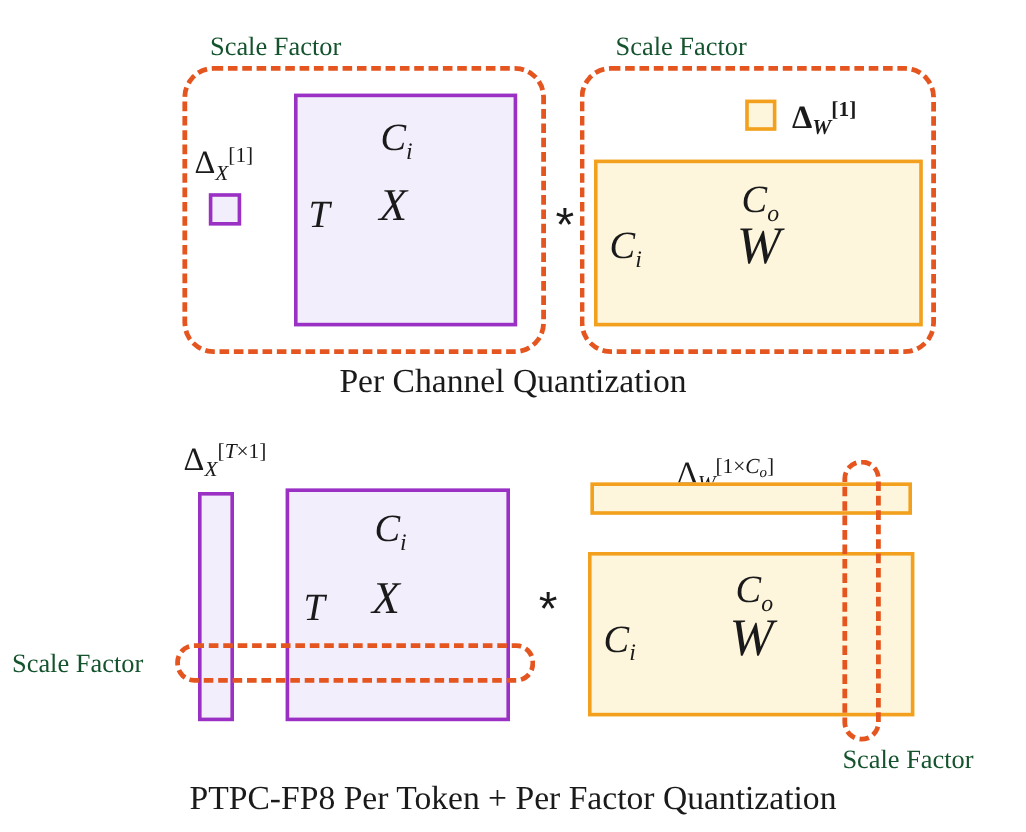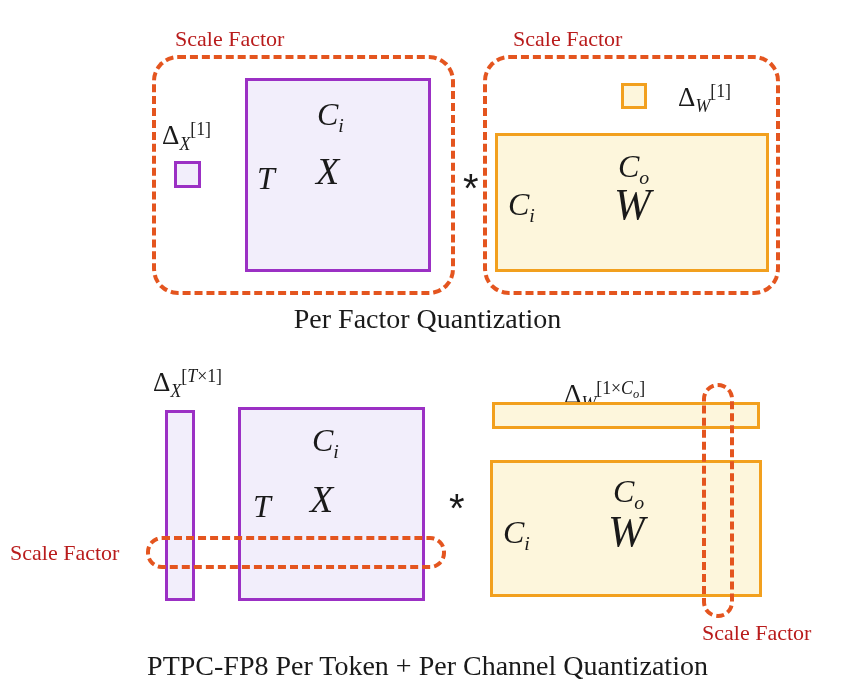--- a/index.html
+++ b/index.html
@@ -46,21 +46,21 @@
   .lbl {
     position: absolute;
     white-space: nowrap;
     color: #1a1a1a;
     line-height: 1;
   }
 
   .sf-text {
     position: absolute;
     white-space: nowrap;
-    color: #b91c1c;
+    color: #14532d;
     font-family: "Liberation Serif", "DejaVu Serif", serif;
     font-size: 22px;
     line-height: 1;
   }
 
   .caption {
     position: absolute;
     white-space: nowrap;
     color: #1a1a1a;
     font-family: "Liberation Serif", "DejaVu Serif", serif;
@@ -127,37 +127,37 @@
   <div class="lbl tensor-name" style="left:316px; top:152px;">X</div>
 
   <div class="lbl star" style="left:463px; top:168px;">*</div>
 
   <div class="dash dash-round" style="left:483px; top:55px; width:297px; height:240px;"></div>
 
   <div class="sf-text" style="left:513px; top:28px;">Scale Factor</div>
 
   <div class="box box-orange" style="left:621px; top:83px; width:26px; height:26px;"></div>
 
-  <div class="lbl delta" style="left:678px; top:83px;">
+  <div class="lbl delta" style="left:660px; top:83px;font-weight:bold;">
     <span>Δ</span><sub>W</sub><sup>[1]</sup>
   </div>
 
   <div class="box box-orange" style="left:495px; top:133px; width:274px; height:139px;"></div>
 
   <div class="lbl dim" style="left:618px; top:150px;">
     <span>C</span><sub>o</sub>
   </div>
 
   <div class="lbl dim" style="left:508px; top:188px;">
     <span>C</span><sub>i</sub>
   </div>
 
   <div class="lbl tensor-name-big" style="left:614px; top:183px;">W</div>
 
-  <div class="caption" style="left:0px; top:305px; width:855px;">Per Factor Quantization</div>
+  <div class="caption" style="left:0px; top:305px; width:855px;">Per Channel Quantization</div>
 
   <div class="lbl delta" style="left:153px; top:368px;">
     <span>Δ</span><sub>X</sub><sup><span>[</span><i>T</i><span>×</span><span>1</span><span>]</span></sup>
   </div>
 
   <div class="box box-purple" style="left:165px; top:410px; width:30px; height:191px;"></div>
 
   <div class="box box-purple" style="left:238px; top:407px; width:187px; height:194px;"></div>
 
   <div class="lbl dim" style="left:312px; top:424px;">
@@ -189,15 +189,15 @@
   <div class="lbl dim" style="left:503px; top:516px;">
     <span>C</span><sub>i</sub>
   </div>
 
   <div class="lbl tensor-name-big" style="left:608px; top:510px;">W</div>
 
   <div class="dash dash-band" style="left:702px; top:383px; width:32px; height:235px;"></div>
 
   <div class="sf-text" style="left:702px; top:622px;">Scale Factor</div>
 
-  <div class="caption" style="left:0px; top:652px; width:855px;">PTPC-FP8 Per Token + Per Channel Quantization</div>
+  <div class="caption" style="left:0px; top:652px; width:855px;">PTPC-FP8 Per Token + Per Factor Quantization</div>
 
 </div>
 
 </body></html>

